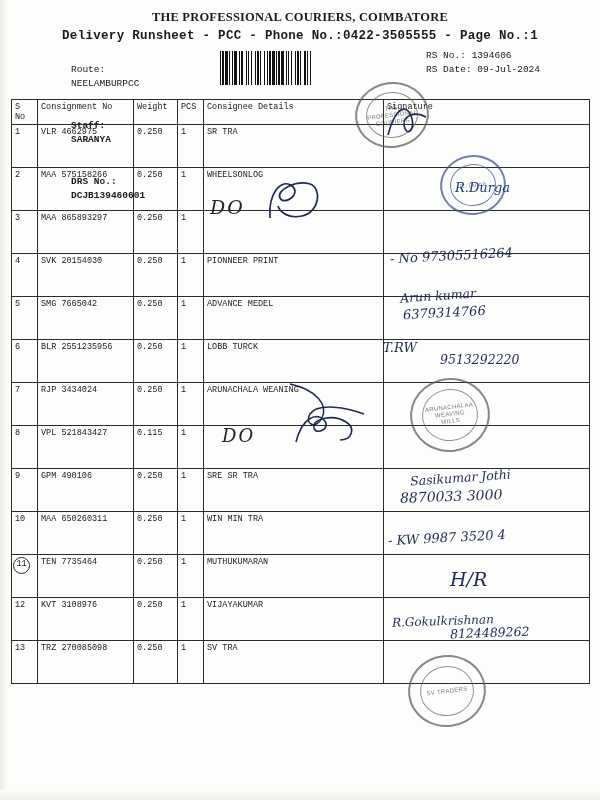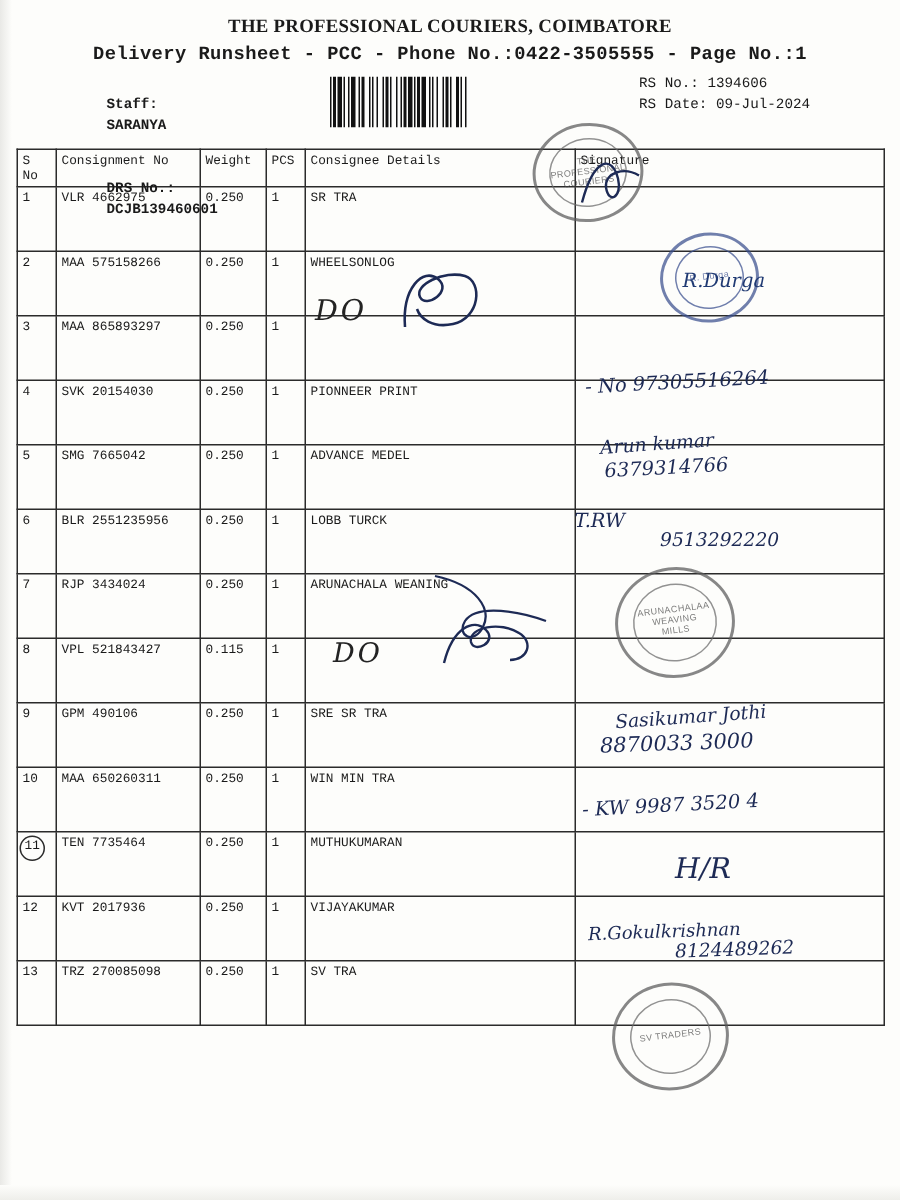--- a/index.html
+++ b/index.html
@@ -199,20 +199,24 @@
   <div class="scan-edge-left"></div>
   <div class="scan-edge-bottom"></div>
 
   <div class="doc">
 
     <div class="company-title">THE PROFESSIONAL COURIERS, COIMBATORE</div>
     <div class="doc-title">Delivery Runsheet - PCC - Phone No.:0422-3505555 - Page No.:1</div>
 
     <div class="meta">
       <div class="meta-left">
+        <div class="row">
+          <span>Route:</span>
+          <span>NEELAMBURPCC</span>
+        </div>
         <div class="row bold">
           <span>Staff:</span>
           <span>SARANYA</span>
         </div>
         <div class="row bold">
           <span>DRS No.:</span>
           <span>DCJB139460601</span>
         </div>
       </div>
 
@@ -394,21 +398,21 @@
           <tr>
             <td class="sno"><span class="circled">11</span></td>
             <td>TEN 7735464</td>
             <td class="wt">0.250</td>
             <td class="pcs">1</td>
             <td>MUTHUKUMARAN</td>
             <td class="sig-cell"></td>
           </tr>
           <tr>
             <td class="sno">12</td>
-            <td>KVT 2017936</td>
+            <td>KVT 3108976</td>
             <td class="wt">0.250</td>
             <td class="pcs">1</td>
             <td>VIJAYAKUMAR</td>
             <td class="sig-cell"></td>
           </tr>
           <tr>
             <td class="sno">13</td>
             <td>TRZ 270085098</td>
             <td class="wt">0.250</td>
             <td class="pcs">1</td>

